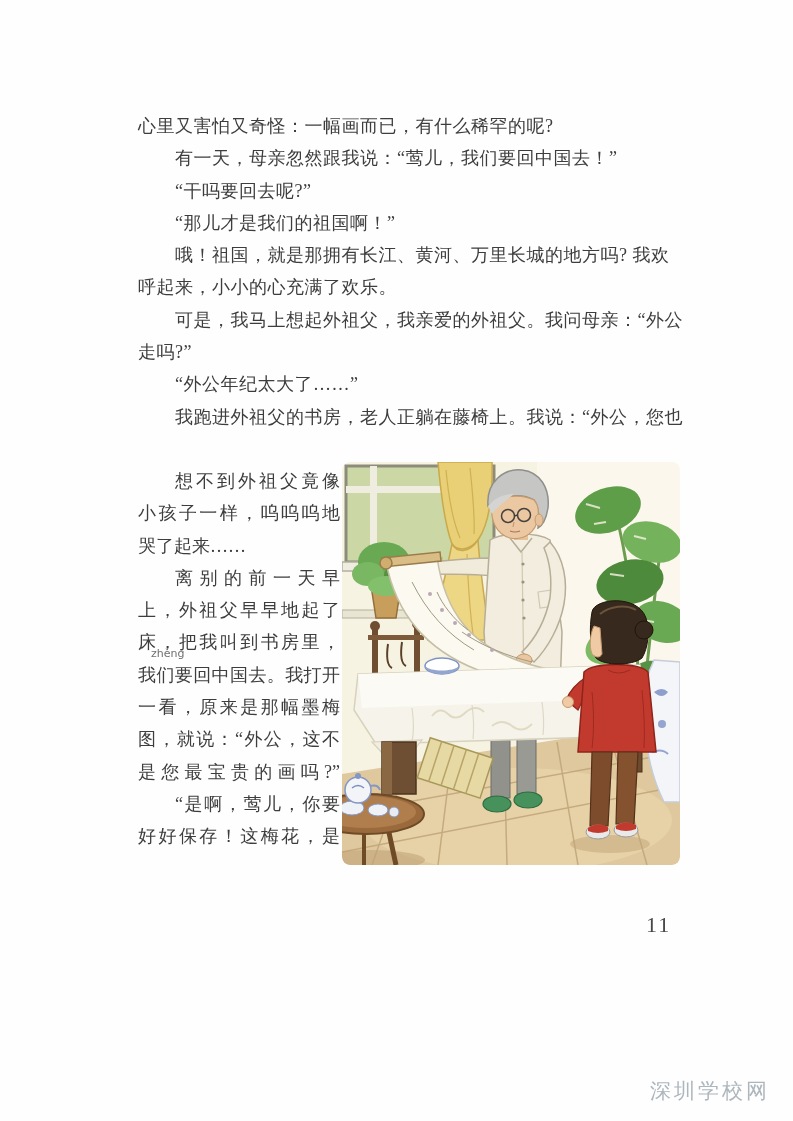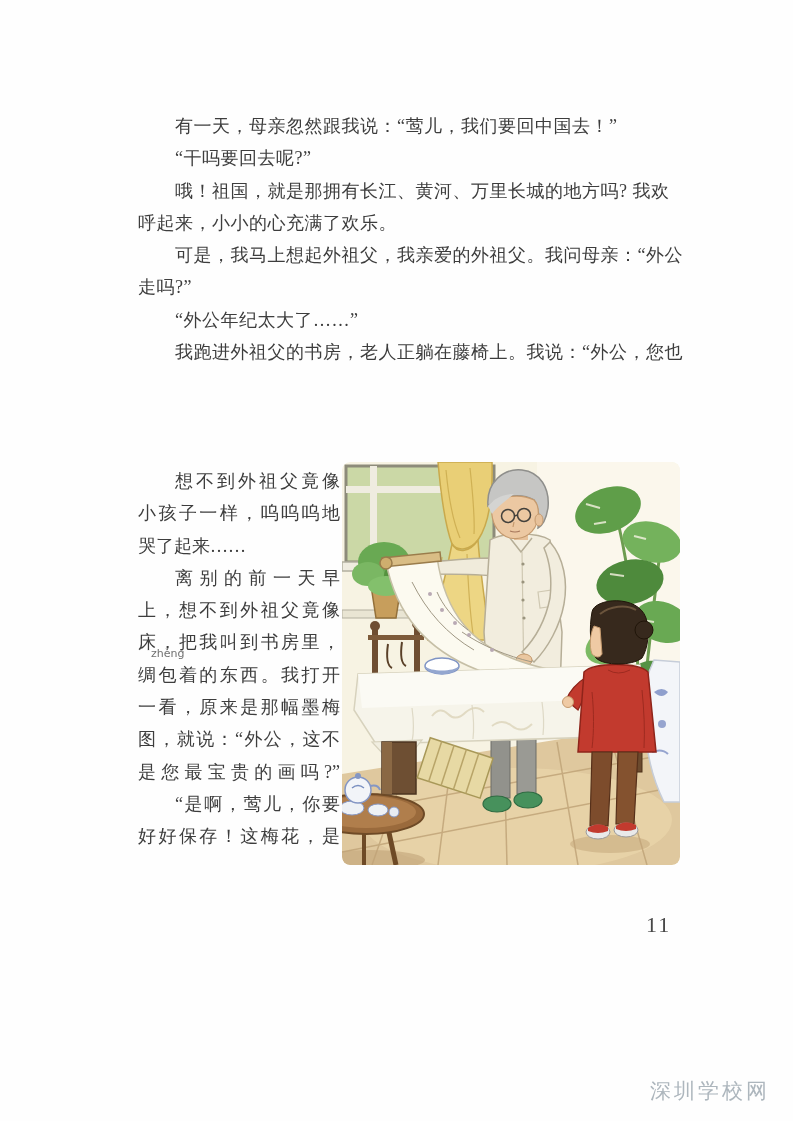--- a/index.html
+++ b/index.html
@@ -38,41 +38,43 @@
     position:absolute;right:23px;bottom:16px;font-size:21px;color:#adb6bd;
     letter-spacing:3px;font-family:Liberation Mono, monospace;
   }
 </style>
 </head>
 <body>
 
 <div class="page">
 
   <div class="full-text">
+    <div class="line">心里又害怕又奇怪：一幅画而已，有什么稀罕的呢?</div>
     <div class="line indent">有一天，母亲忽然跟我说：“莺儿，我们要回中国去！”</div>
     <div class="line indent">“干吗要回去呢?”</div>
+    <div class="line indent">“那儿才是我们的祖国啊！”</div>
     <div class="line indent">哦！祖国，就是那拥有长江、黄河、万里长城的地方吗? 我欢</div>
     <div class="line">呼起来，小小的心充满了欢乐。</div>
     <div class="line indent">可是，我马上想起外祖父，我亲爱的外祖父。我问母亲：“外公</div>
     <div class="line">走吗?”</div>
     <div class="line indent">“外公年纪太大了……”</div>
     <div class="line indent">我跑进外祖父的书房，老人正躺在藤椅上。我说：“外公，您也</div>
   </div>
 
   <div class="left-col">
     <div class="line indent">想不到外祖父竟像</div>
     <div class="line">小孩子一样，呜呜呜地</div>
     <div class="line noj">哭了起来……</div>
     <div class="line indent">离别的前一天早</div>
-    <div class="line">上，想不到外祖父竟像</div>
+    <div class="line">上，外祖父早早地起了</div>
     <div class="line">床，把我叫到书房里，</div>
     <div class="line">
       <span class="pinyin">zhèng</span>
     </div>
-    <div class="line">绸包着的东西。我打开</div>
+    <div class="line">我们要回中国去。我打开</div>
     <div class="line">一看，原来是那幅墨梅</div>
     <div class="line">图，就说：“外公，这不</div>
     <div class="line">是您最宝贵的画吗?”</div>
     <div class="line indent">“是啊，莺儿，你要</div>
     <div class="line">好好保存！这梅花，是</div>
   </div>
 
   <svg class="illustration" viewBox="0 0 338 403" width="338" height="403" xmlns="http://www.w3.org/2000/svg">
     <defs>
         <clipPath id="illc">

